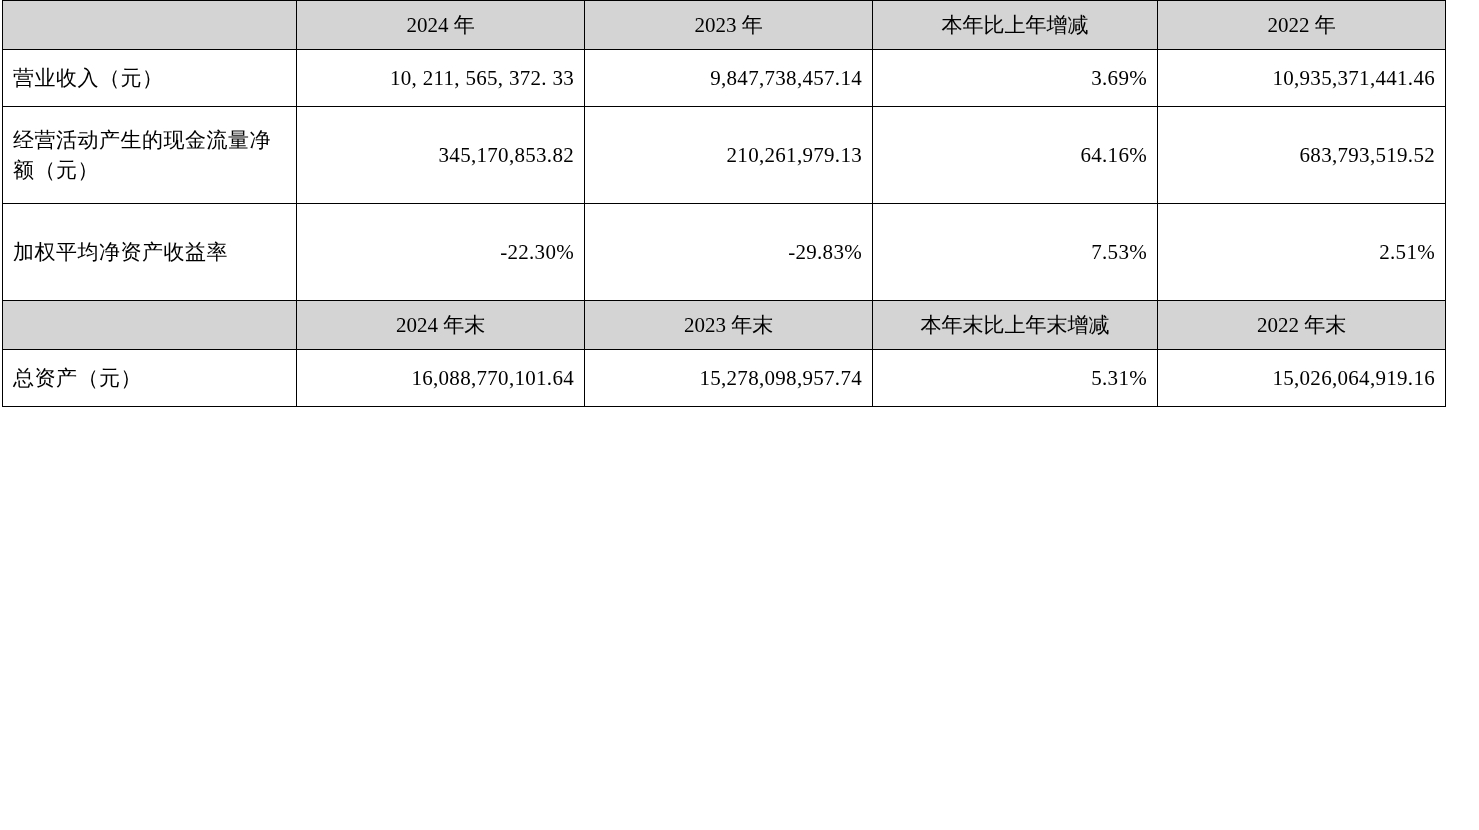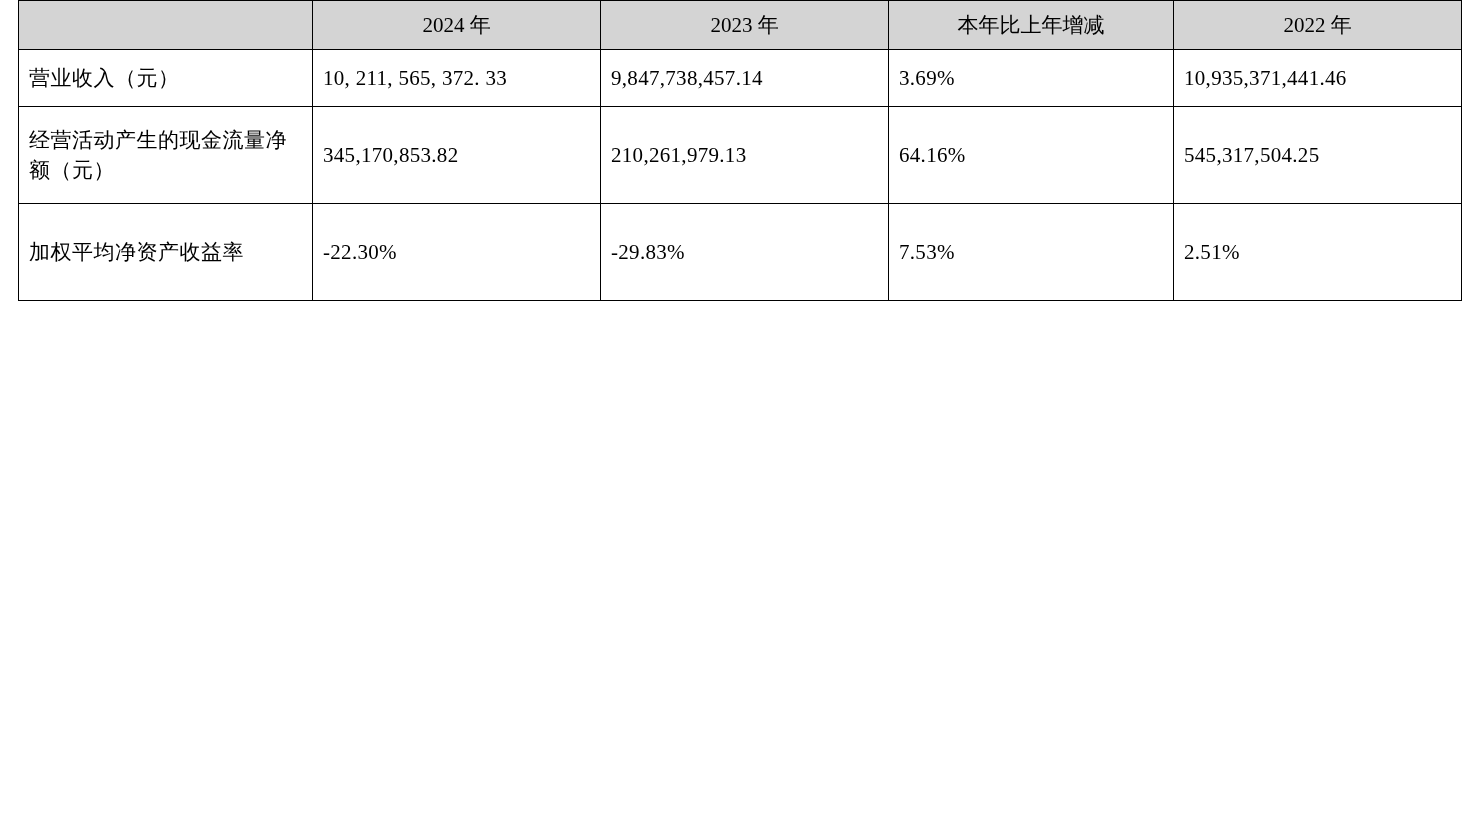--- a/index.html
+++ b/index.html
@@ -11,21 +11,21 @@
     width: 1479px;
     height: 830px;
     font-family: "Liberation Serif", "DejaVu Serif", serif;
     color: #000000;
   }
   .sheet {
     position: relative;
     width: 1479px;
     height: 830px;
     box-sizing: border-box;
-    padding: 0 18px;
+    padding: 0 2px;
   }
   table.fin {
     border-collapse: collapse;
     width: 1443px;
     table-layout: fixed;
     font-size: 21px;
   }
   table.fin col.c-label { width: 294px; }
   table.fin col.c-v1 { width: 288px; }
   table.fin col.c-v2 { width: 288px; }
@@ -47,25 +47,26 @@
     padding: 5px 10px;
   }
   .hdr-row td.blank {
     background: #d4d4d4;
   }
   td.label {
     text-align: left;
     letter-spacing: 0.5px;
   }
   td.num {
+    text-align: right;
     font-family: "Liberation Serif", "DejaVu Serif", serif;
     letter-spacing: 0.3px;
   }
   td.num.center {
-    text-align: left;
+    text-align: right;
   }
   .r1 td { height: 44px; margin-top: 45px; }
   .r2 td { height: 84px; }
   .r3 td { height: 120px; }
 </style>
 </head>
 <body>
 
 <div class="sheet">
   <table class="fin">
@@ -93,30 +94,44 @@
         <td class="num center">10,935,371,441.46</td>
       </tr>
 
 
 
       <tr class="r2">
         <td class="label">经营活动产生的现金流量净额（元）</td>
         <td class="num center">345,170,853.82</td>
         <td class="num center">210,261,979.13</td>
         <td class="num">64.16%</td>
-        <td class="num center">545,317,504.25</td>
+        <td class="num center">683,793,519.52</td>
       </tr>
 
 
 
       <tr class="r2">
         <td class="label">加权平均净资产收益率</td>
         <td class="num">-22.30%</td>
         <td class="num">-29.83%</td>
         <td class="num">7.53%</td>
         <td class="num">2.51%</td>
       </tr>
 
+      <tr class="hdr-row">
+        <td class="blank"></td>
+        <td>2024 年末</td>
+        <td>2023 年末</td>
+        <td>本年末比上年末增减</td>
+        <td>2022 年末</td>
+      </tr>
 
+      <tr class="r1">
+        <td class="label">总资产（元）</td>
+        <td class="num center">16,088,770,101.64</td>
+        <td class="num center">15,278,098,957.74</td>
+        <td class="num">5.31%</td>
+        <td class="num center">15,026,064,919.16</td>
+      </tr>
 
     </tbody>
   </table>
 </div>
 
 </body></html>

